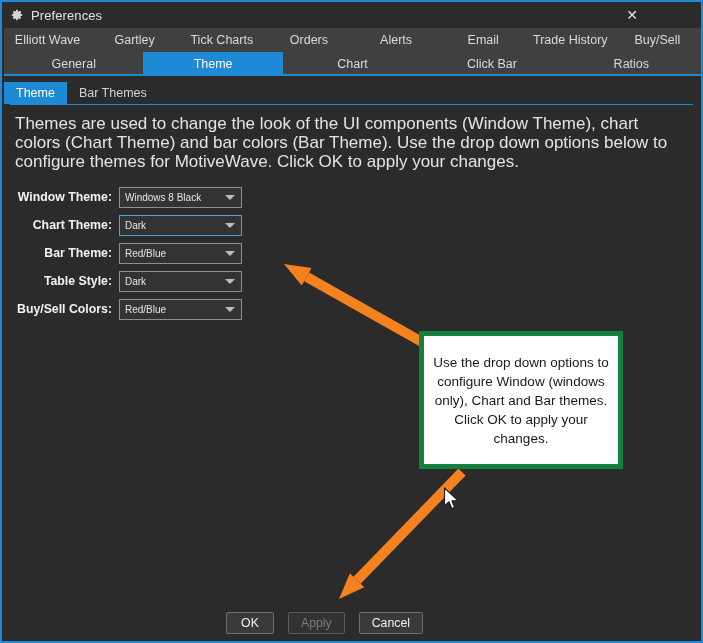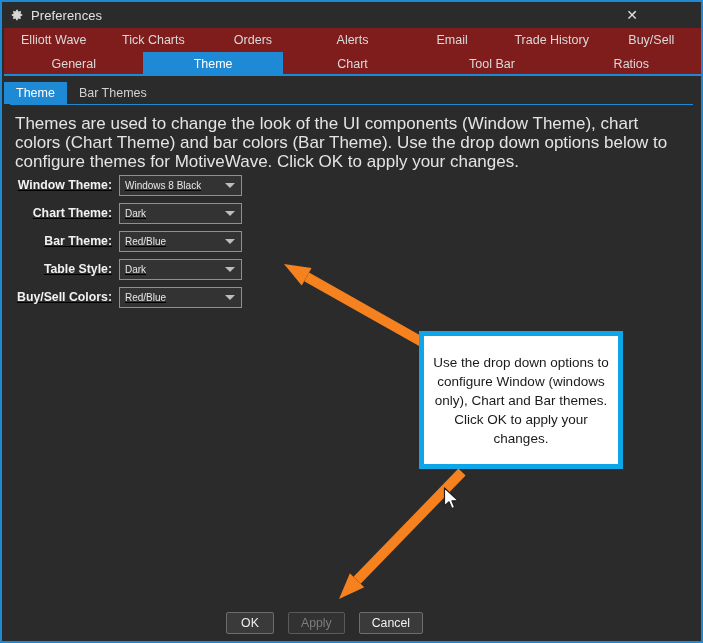--- a/index.html
+++ b/index.html
@@ -55,21 +55,21 @@
     font-size: 14px;
     cursor: pointer;
   }
 
   
   .tabstrip {
     position: absolute;
     left: 2px; top: 26px;
     width: 697px;
     height: 48px;
-    background: #7f1d1d;
+    background: #404040;
   }
   .tabrow {
     position: absolute;
     left: 0;
     width: 697px;
     height: 24px;
     display: flex;
   }
   .tabrow.row1 { top: 0px; }
   .tabrow.row2 { top: 24px; }
@@ -134,23 +134,22 @@
     left: 13px; top: 112px;
     width: 672px;
     color: #e4e4e4;
     font-size: 17px;
     line-height: 19px;
   }
 
   
   .form {
     position: absolute;
-    left: 0px; top: 172px;
+    left: 0px; top: 184px;
     width: 250px;
-    text-decoration: underline;
   }
   .form-row {
     display: flex;
     align-items: center;
     height: 22px;
     margin-bottom: 6px;
   }
   .form-label {
     width: 110px;
     text-align: right;
@@ -193,21 +192,21 @@
   }
 
   
   .callout {
     position: absolute;
     left: 417px; top: 329px;
     width: 204px;
     height: 138px;
     box-sizing: border-box;
     background: #ffffff;
-    border: 5px solid #0ea5e9;
+    border: 5px solid #15803d;
     display: flex;
     align-items: center;
     justify-content: center;
     text-align: center;
   }
   .callout-text {
     color: #1a1a1a;
     font-size: 13.5px;
     line-height: 19px;
     padding: 0 6px;
@@ -275,20 +274,23 @@
     <span class="title-text">Preferences</span>
     <span class="close-btn">✕</span>
   </div>
 
   <div class="tabstrip">
     <div class="tabrow row1" id="tab-row-1">
         <div class="tab">
           <span>Elliott Wave</span>
         </div>
         <div class="tab">
+          <span>Gartley</span>
+        </div>
+        <div class="tab">
           <span>Tick Charts</span>
         </div>
         <div class="tab">
           <span>Orders</span>
         </div>
         <div class="tab">
           <span>Alerts</span>
         </div>
         <div class="tab">
           <span>Email</span>
@@ -304,21 +306,21 @@
         <div class="tab">
           <span>General</span>
         </div>
         <div class="tab active">
           <span>Theme</span>
         </div>
         <div class="tab">
           <span>Chart</span>
         </div>
         <div class="tab">
-          <span>Tool Bar</span>
+          <span>Click Bar</span>
         </div>
         <div class="tab">
           <span>Ratios</span>
         </div>
       </div>
     <div class="tab-underline"></div>
   </div>
 
   <div class="subtabs" id="subtab-row">
       <div class="subtab active">

